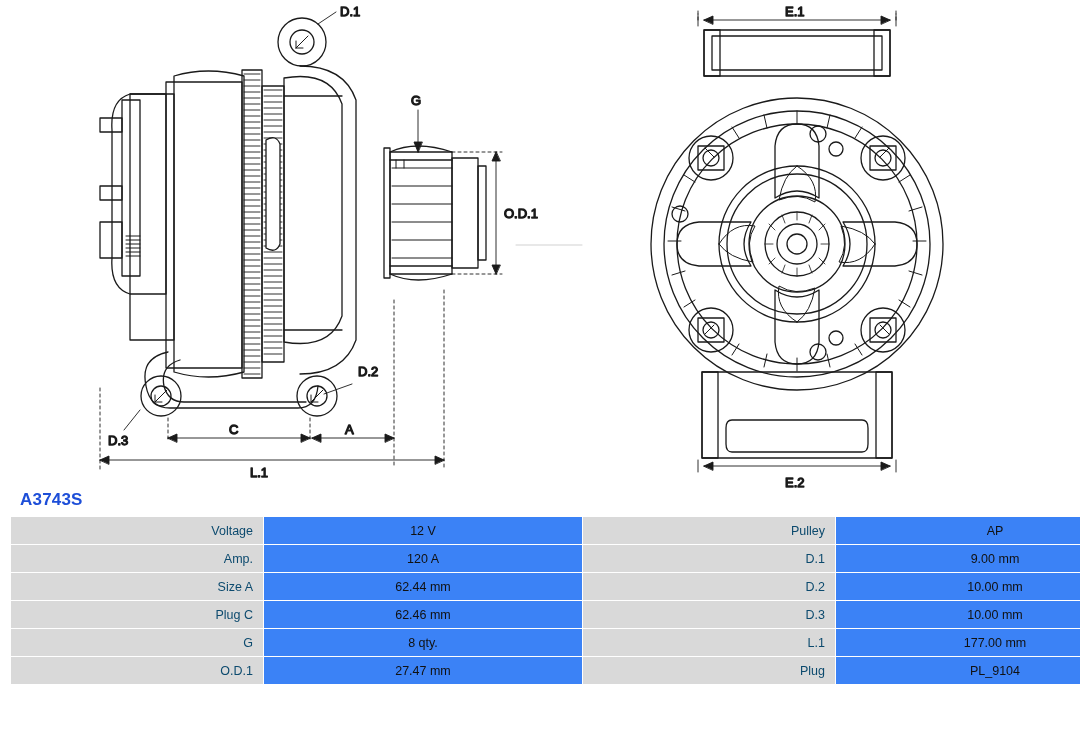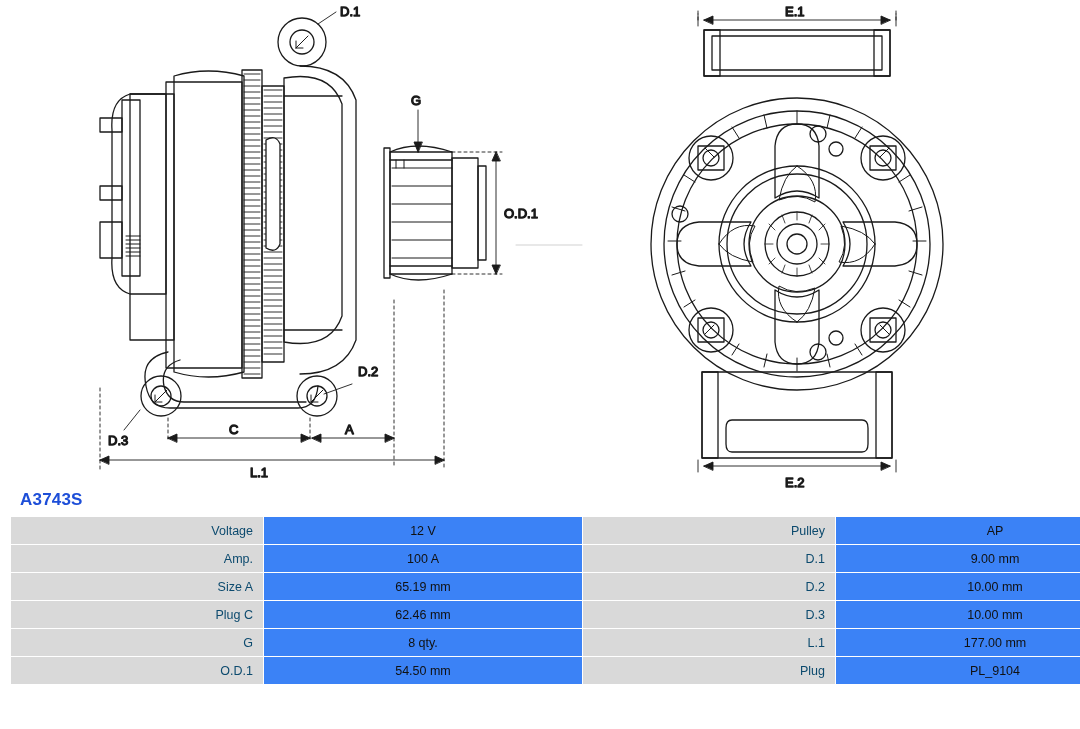--- a/index.html
+++ b/index.html
@@ -272,44 +272,44 @@
   <table class="spec">
     <tbody>
       <tr>
         <td class="lbl">Voltage</td>
         <td class="val">12 V</td>
         <td class="lbl">Pulley</td>
         <td class="val">AP</td>
       </tr>
       <tr>
         <td class="lbl">Amp.</td>
-        <td class="val">100 A</td>
+        <td class="val">120 A</td>
         <td class="lbl">D.1</td>
         <td class="val">9.00 mm</td>
       </tr>
       <tr>
         <td class="lbl">Size A</td>
-        <td class="val">65.19 mm</td>
+        <td class="val">62.44 mm</td>
         <td class="lbl">D.2</td>
         <td class="val">10.00 mm</td>
       </tr>
       <tr>
         <td class="lbl">Plug C</td>
         <td class="val">62.46 mm</td>
         <td class="lbl">D.3</td>
         <td class="val">10.00 mm</td>
       </tr>
       <tr>
         <td class="lbl">G</td>
         <td class="val">8 qty.</td>
         <td class="lbl">L.1</td>
         <td class="val">177.00 mm</td>
       </tr>
       <tr>
         <td class="lbl">O.D.1</td>
-        <td class="val">54.50 mm</td>
+        <td class="val">27.47 mm</td>
         <td class="lbl">Plug</td>
         <td class="val">PL_9104</td>
       </tr>
     </tbody>
   </table>
 
 </div>
 
 </body></html>

